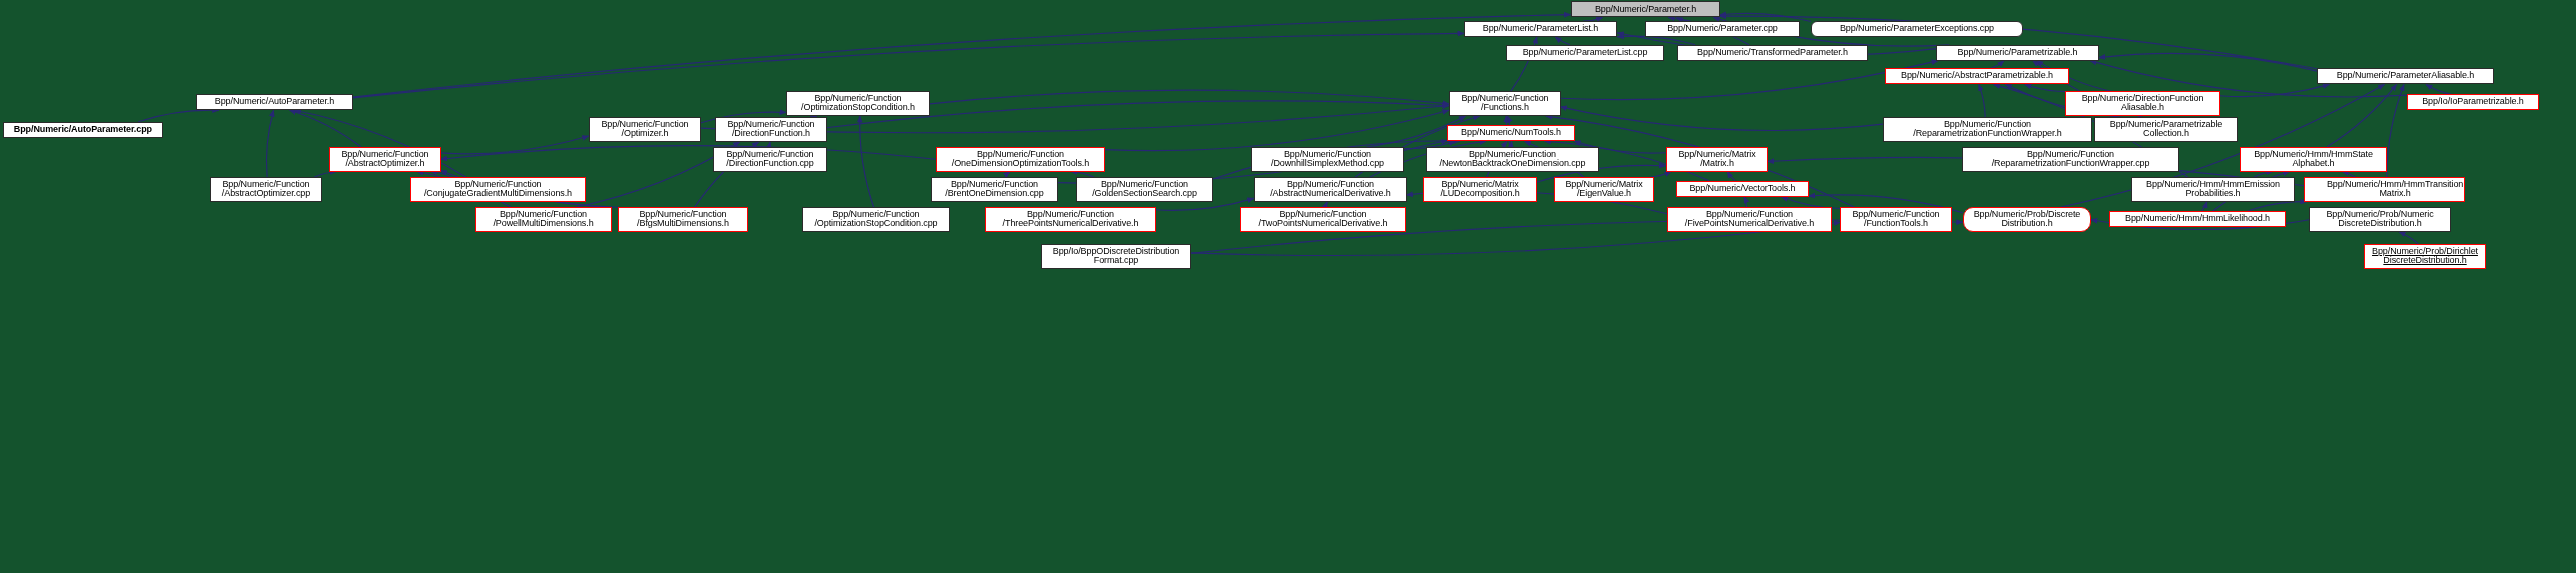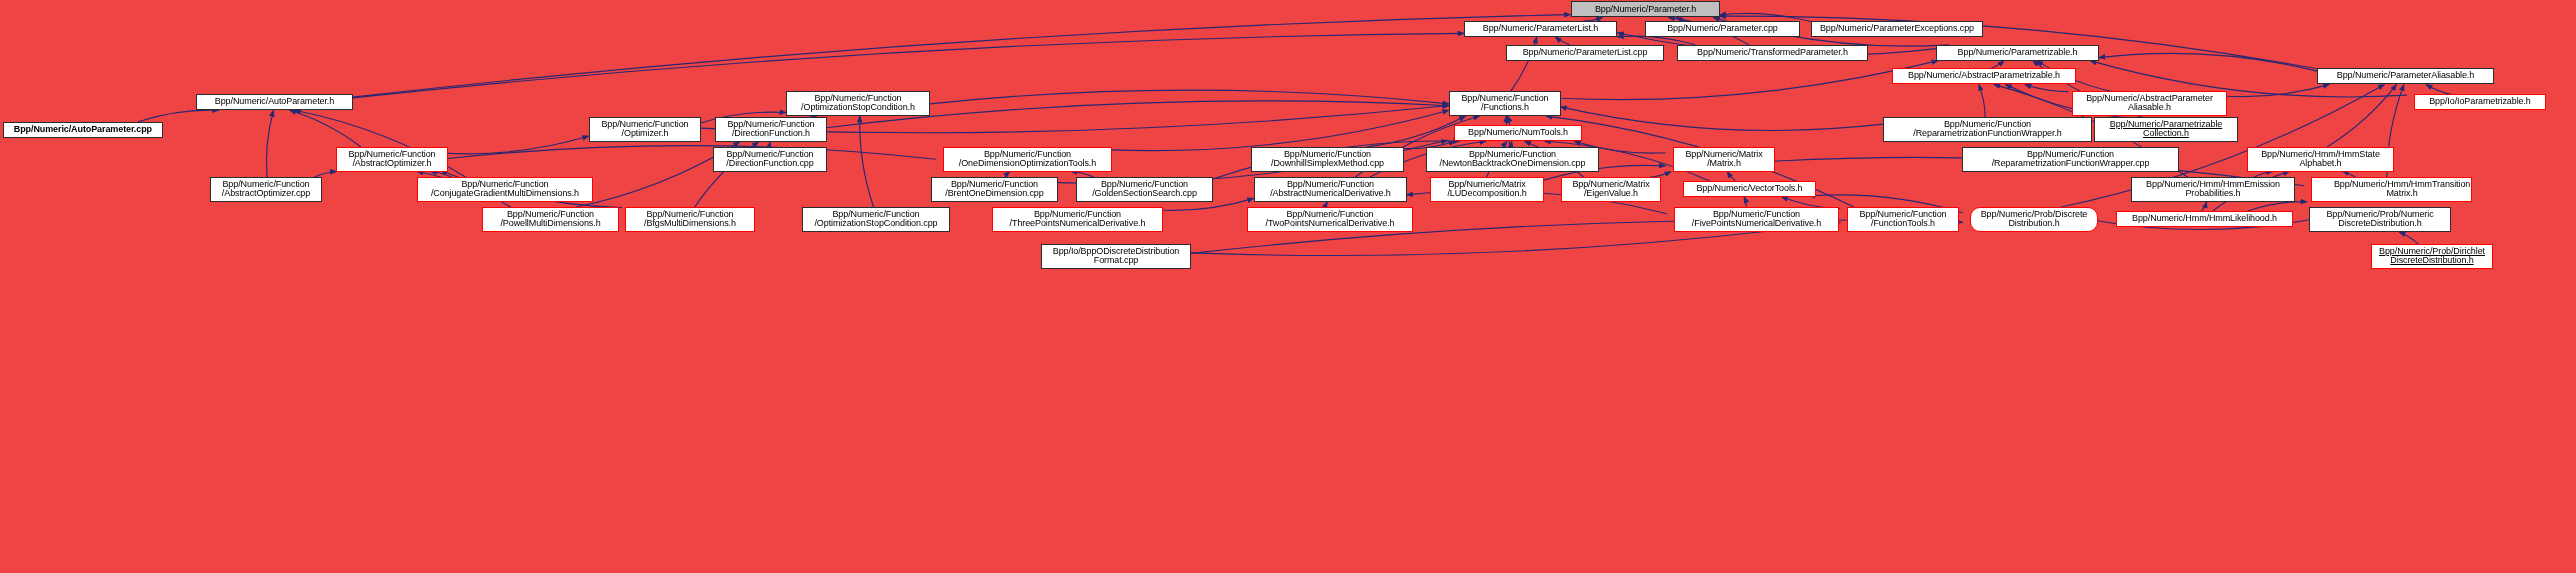--- a/index.html
+++ b/index.html
@@ -1,21 +1,21 @@
 <!DOCTYPE html>
 <html style="font-size:11.5px"><head>
 <meta charset="utf-8">
 <title>Bpp/Numeric/Parameter.h include dependency graph</title>
 <style>
   html,body{margin:0;padding:0;background:#ffffff;}
   #graph{
     position:relative;
     width:2576px;
     height:574px;
-    background:#ef4444;
+    background:#14532d;
     font-family:"Liberation Sans", sans-serif;
     overflow:hidden;
   }
   #edges{position:absolute;left:0;top:0;width:2576px;height:574px;pointer-events:none;}
   .node{
     position:absolute;
     box-sizing:border-box;
     display:flex;
     align-items:center;
     justify-content:center;
@@ -23,21 +23,21 @@
     background:#ffffff;
     border:0.7px solid #2b2b2b;
     color:#000000;
     font-size:9px;
     line-height:9.7px;
     letter-spacing:-0.1px;
     white-space:pre-line;
     padding:0.7px 2.9px;
     z-index:5;
   }
-  .node.red{border:0.7px solid #ff0000;margin-left:7px;}
+  .node.red{border:0.7px solid #ff0000;}
   .node.root{background:#bfbfbf;border:0.7px solid #2b2b2b;}
   .node.thick{border-width:1.1px;}
 </style>
 </head>
 <body>
 
 <div id="graph">
   <svg id="edges" viewBox="0 0 3579 797" xmlns="http://www.w3.org/2000/svg">
     <defs>
       <marker id="ah" markerWidth="10" markerHeight="8" refX="9" refY="4" orient="auto" markerUnits="userSpaceOnUse">
@@ -127,38 +127,38 @@
         <path d="M3208.0,305.0 Q3056.5,332.3 2905.0,305.0" marker-end="url(#ah)"></path>
         <path d="M3360.2,339.0 Q3348.3,328.1 3333.3,322.0" marker-end="url(#ah)"></path>
         <path d="M1655.0,351.8 Q2189.5,292.2 2727.0,308.6" marker-end="url(#ah)"></path>
         <path d="M1655.0,351.1 Q2107.8,367.8 2557.0,308.6" marker-end="url(#ah)"></path>
       </g>
   </svg>
   <div id="nodes-layer">
       <div class="node root thick" style="left: 1571px; top: 1.4px; width: 149px; height: 16px;">Bpp/Numeric/Parameter.h</div>
       <div class="node" style="left: 1464px; top: 21px; width: 153px; height: 16px;">Bpp/Numeric/ParameterList.h</div>
       <div class="node" style="left: 1645px; top: 21px; width: 155px; height: 16px;">Bpp/Numeric/Parameter.cpp</div>
-      <div class="node" style="left: 1811px; top: 21px; width: 172px; height: 16px;">Bpp/Numeric/ParameterExceptions.cpp</div>
+      <div class="node" style="left: 1811px; top: 21px; width: 212px; height: 16px; border-radius: 6px;">Bpp/Numeric/ParameterExceptions.cpp</div>
       <div class="node" style="left: 1506px; top: 45px; width: 158px; height: 16px;">Bpp/Numeric/ParameterList.cpp</div>
       <div class="node" style="left: 1677px; top: 45px; width: 191px; height: 16px;">Bpp/Numeric/TransformedParameter.h</div>
       <div class="node" style="left: 1936px; top: 45px; width: 163px; height: 16px;">Bpp/Numeric/Parametrizable.h</div>
       <div class="node" style="left: 2317px; top: 68px; width: 177px; height: 16px;">Bpp/Numeric/ParameterAliasable.h</div>
       <div class="node red" style="left: 1885px; top: 68px; width: 184px; height: 16px;">Bpp/Numeric/AbstractParametrizable.h</div>
       <div class="node red" style="left: 2407px; top: 94px; width: 132px; height: 16px;">Bpp/Io/IoParametrizable.h</div>
-      <div class="node red" style="left: 2065px; top: 91px; width: 155px; height: 24.5px;">Bpp/Numeric/AbstractParameter
+      <div class="node red" style="left: 2065px; top: 91px; width: 155px; height: 24.5px;">Bpp/Numeric/DirectionFunction
 Aliasable.h</div>
       <div class="node" style="left: 196px; top: 94px; width: 157px; height: 16px;">Bpp/Numeric/AutoParameter.h</div>
       <div class="node" style="left: 786px; top: 91px; width: 144px; height: 24.5px;">Bpp/Numeric/Function
 /OptimizationStopCondition.h</div>
       <div class="node" style="left: 1449px; top: 91px; width: 112px; height: 24.5px;">Bpp/Numeric/Function
 /Functions.h</div>
       <div class="node" style="left: 2.9px; top: 122px; width: 160px; height: 16px; font-weight: bold;">Bpp/Numeric/AutoParameter.cpp</div>
       <div class="node" style="left: 1883px; top: 117px; width: 209px; height: 24.5px;">Bpp/Numeric/Function
 /ReparametrizationFunctionWrapper.h</div>
-      <div class="node" style="left: 2094px; top: 117px; width: 144px; height: 24.5px; text-decoration: underline;">Bpp/Numeric/Parametrizable
+      <div class="node" style="left: 2094px; top: 117px; width: 144px; height: 24.5px;">Bpp/Numeric/Parametrizable
 Collection.h</div>
       <div class="node" style="left: 589px; top: 117px; width: 112px; height: 24.5px;">Bpp/Numeric/Function
 /Optimizer.h</div>
       <div class="node" style="left: 715px; top: 117px; width: 112px; height: 24.5px;">Bpp/Numeric/Function
 /DirectionFunction.h</div>
       <div class="node red" style="left: 1447px; top: 125px; width: 128px; height: 16px;">Bpp/Numeric/NumTools.h</div>
       <div class="node red" style="left: 329px; top: 147px; width: 112px; height: 24.5px;">Bpp/Numeric/Function
 /AbstractOptimizer.h</div>
       <div class="node" style="left: 713px; top: 147px; width: 114px; height: 24.5px;">Bpp/Numeric/Function
 /DirectionFunction.cpp</div>

